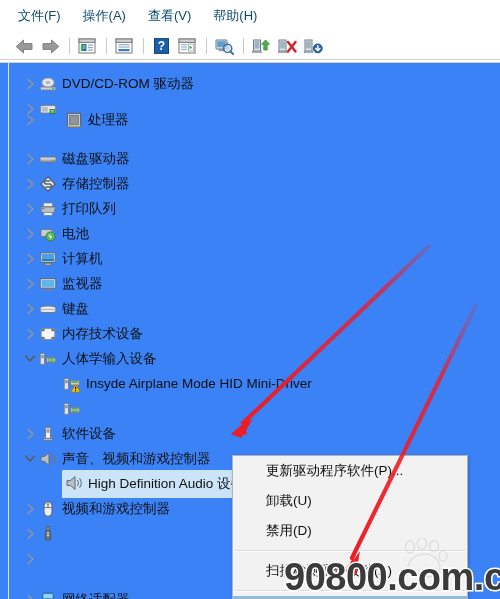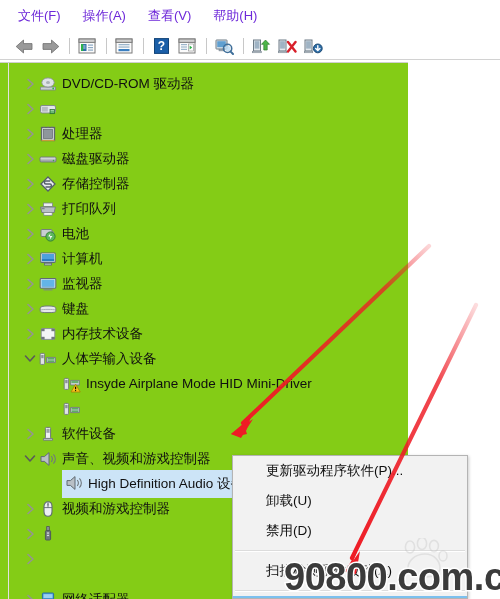--- a/index.html
+++ b/index.html
@@ -19,21 +19,21 @@
   .menubar {
     position: absolute; left: 0; top: 0;
     width: 500px; height: 32px;
     background: #ffffff;
     display: flex; align-items: center;
     padding-left: 18px;
     box-sizing: border-box;
   }
   .menubar-item {
     font-size: 13px;
-    color: #6d28d9;
+    color: #0c4a6e;
     margin-right: 22px;
     white-space: nowrap;
     cursor: default;
   }
 
   
   .toolbar {
     position: absolute; left: 0; top: 32px;
     width: 500px; height: 28px;
     background: #ffffff;
@@ -55,22 +55,22 @@
   .tb-bottom-line {
     position: absolute; left: 0; top: 59px;
     width: 500px; height: 1px;
     background: #d2d2d2;
   }
 
   
   .treepanel {
     position: absolute;
     left: 0; top: 62px;
-    width: 408px; height: 537px;
-    background: #84cc16;
+    width: 500px; height: 537px;
+    background: #3b82f6;
     border-top: 1px solid #cfcfcf;
     box-sizing: border-box;
     padding-left: 48px;
   }
   .tree-left-border {
     position: absolute; left: 8px; top: 62px;
     width: 1px; height: 537px;
     background: #e2e2e2;
   }
   .row {
@@ -316,21 +316,21 @@
             <div class="ic">
               <svg width="18" height="18" viewBox="0 0 18 18">
       <rect x="1.5" y="5.5" width="15" height="7.5" rx="1.5" fill="#e2e6e9" stroke="#7d858b" stroke-width="0.9"></rect>
       <rect x="2.8" y="6.8" width="6" height="4.8" fill="#b6bdc3"></rect>
       <rect x="11" y="9.5" width="4.6" height="4.2" fill="#3fa349" stroke="#2a6e31" stroke-width="0.7"></rect>
       <path d="M11.6 10.5 L15 10.5 M11.6 12 L15 12" stroke="#d8efd9" stroke-width="0.6"></path>
     </svg>
             </div>
           </div>
         </div>
-        <div class="row" style="top: 58px; left: 22px;">
+        <div class="row" style="top: 44px; left: 22px; gap: 26px;">
           <div class="twisty">
             <svg width="9" height="12" viewBox="0 0 9 12">
       <path d="M2 1.5 L7 6 L2 10.5" fill="none" stroke="#949494" stroke-width="1.5" stroke-linecap="round" stroke-linejoin="round"></path>
     </svg>
           </div>
           <div class="selwrap">
             <div class="ic">
               <svg width="18" height="18" viewBox="0 0 18 18">
       <rect x="2.5" y="2.5" width="13" height="13" fill="#d9dde0" stroke="#5e666c" stroke-width="1.3"></rect>
       <rect x="4.6" y="4.6" width="8.8" height="8.8" fill="#8e969c" stroke="#5e666c" stroke-width="0.7"></rect>

